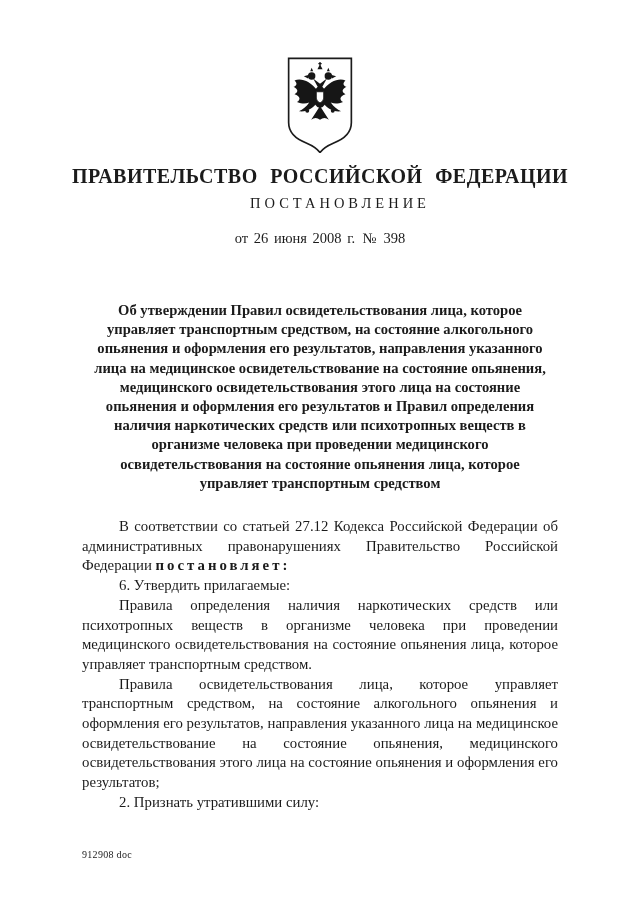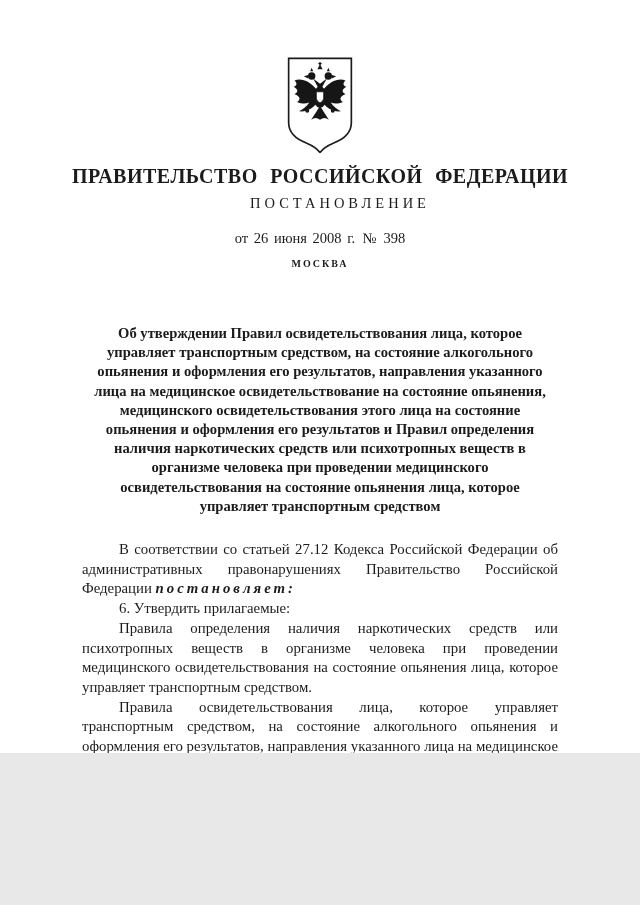--- a/index.html
+++ b/index.html
@@ -1,19 +1,19 @@
 <!DOCTYPE html>
 <html><head>
 <meta charset="utf-8">
 <style>
   html, body { margin: 0; padding: 0; background: #e8e8e8; }
   .page {
     position: relative;
     width: 640px;
-    height: 753px;
+    height: 905px;
     margin: 0 auto;
     background: #ffffff;
     color: #1b1b1b;
     font-family: "Liberation Serif", "DejaVu Serif", serif;
     overflow: hidden;
   }
   .emblem {
     width: 74px;
     height: 98px;
     margin: 55px auto 0 auto;
@@ -65,21 +65,20 @@
     line-height: 19.7px;
     text-align: justify;
   }
   .body-text p {
     margin: 0;
     text-indent: 37px;
   }
   .razr {
     font-weight: bold;
     letter-spacing: 3px;
-    font-style: italic;
   }
   .footer-note {
     position: absolute;
     left: 82px;
     top: 849px;
     font-size: 10px;
     letter-spacing: 0.3px;
   }
 </style>
 </head>
@@ -112,21 +111,20 @@
       <path d="M33.2,37.5 h7.6 v6.5 q0,3.2 -3.8,5 q-3.8,-1.8 -3.8,-5 z" fill="#ffffff" stroke="#161616" stroke-width="0.9"></path>
     </svg>
   </div>
 
   <div class="org-name">ПРАВИТЕЛЬСТВО РОССИЙСКОЙ ФЕДЕРАЦИИ</div>
 
   <div class="doc-type">ПОСТАНОВЛЕНИЕ</div>
 
   <div class="date-line">от 26 июня 2008 г. № 398</div>
 
-  <div class="city">МОСКВА</div>
 
   <div class="doc-title">Об утверждении Правил освидетельствования лица, которое управляет транспортным средством, на состояние алкогольного опьянения и оформления его результатов, направления указанного лица на медицинское освидетельствование на состояние опьянения, медицинского освидетельствования этого лица на состояние опьянения и оформления его результатов и Правил определения наличия наркотических средств или психотропных веществ в организме человека при проведении медицинского освидетельствования на состояние опьянения лица, которое управляет транспортным средством</div>
 
   <div class="body-text">
     <p><span>В соответствии со статьей 27.12 Кодекса Российской Федерации об административных правонарушениях Правительство Российской Федерации </span><span class="razr">постановляет:</span></p>
     <p>6. Утвердить прилагаемые:</p>
     <p>Правила определения наличия наркотических средств или психотропных веществ в организме человека при проведении медицинского освидетельствования на состояние опьянения лица, которое управляет транспортным средством.</p>
     <p>Правила освидетельствования лица, которое управляет транспортным средством, на состояние алкогольного опьянения и оформления его результатов, направления указанного лица на медицинское освидетельствование на состояние опьянения, медицинского освидетельствования этого лица на состояние опьянения и оформления его результатов;</p>
     <p>2. Признать утратившими силу:</p>
   </div>

